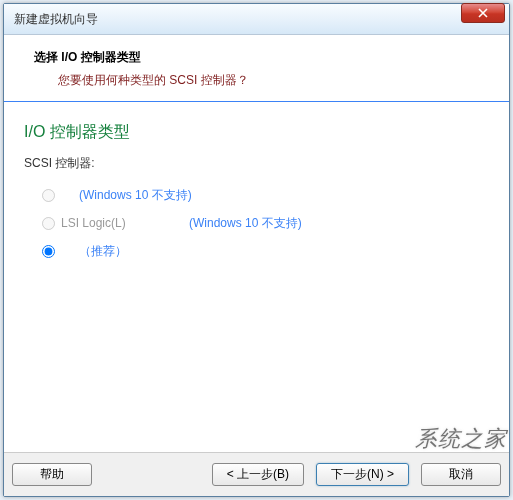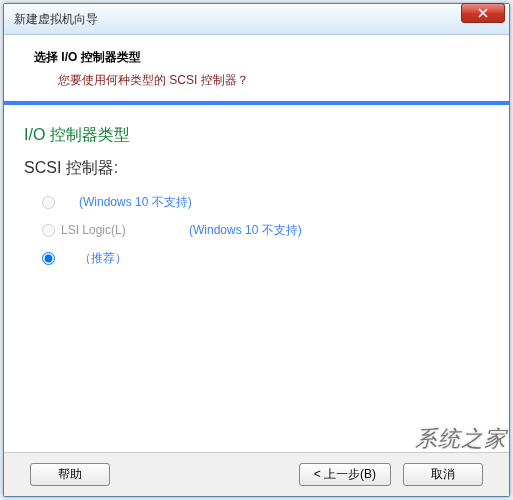--- a/index.html
+++ b/index.html
@@ -47,21 +47,21 @@
       justify-content: center;
       cursor: pointer;
       position: absolute;
       right: 4px;
       top: -1px;
     }
     .close-btn svg { display: block; }
     .header-section {
       padding: 14px 20px 12px 30px;
       background: #fff;
-      border-bottom: 4px solid #3b82f6;
+      border-bottom: 1px solid #3b82f6;
     }
     .header-title {
       font-size: 12px;
       font-weight: bold;
       color: #000;
       margin-bottom: 6px;
     }
     .header-subtitle {
       font-size: 12px;
       color: #7f1d1d;
@@ -71,21 +71,21 @@
       flex: 1;
       padding: 20px 20px 10px 20px;
       background: #fff;
     }
     .section-label {
       font-size: 16px;
       color: #15803d;
       margin-bottom: 12px;
     }
     .sub-label {
-      font-size: 16px;
+      font-size: 12px;
       color: #333;
       margin-bottom: 14px;
     }
     .radio-group {
       padding-left: 18px;
     }
     .radio-row {
       display: flex;
       align-items: center;
       margin-bottom: 10px;
@@ -113,21 +113,21 @@
       font-size: 12px;
       color: #3b82f6;
       margin-left: 18px;
     }
     .footer {
       height: 44px;
       background: #f0f0f0;
       border-top: 1px solid #ccc;
       display: flex;
       align-items: center;
-      padding: 0 26px;
+      padding: 0 8px;
     }
     .btn {
       height: 23px;
       padding: 0 14px;
       font-size: 12px;
       font-family: inherit;
       border: 1px solid #888;
       background: linear-gradient(to bottom, #fefefe, #e8e8e8);
       border-radius: 3px;
       cursor: pointer;
@@ -203,20 +203,21 @@
       </div>
 
     </div>
   </div>
 
   <div class="footer">
     <button class="btn">帮助</button>
     <div class="footer-spacer"></div>
     <div class="btn-group">
       <button class="btn">&lt; 上一步(B)</button>
+      <button class="btn default">下一步(N) &gt;</button>
       <button class="btn">取消</button>
     </div>
   </div>
 
 </div>
 
 <div class="watermark">
   <svg width="44" height="40" viewBox="0 0 44 40">
     <path d="M4 24 L22 10 L40 24 L40 22 L22 8 L4 22 Z M10 24 L10 36 L34 36 L34 24 L22 15 Z" fill="#fff" opacity="0.8"></path>
   </svg>

